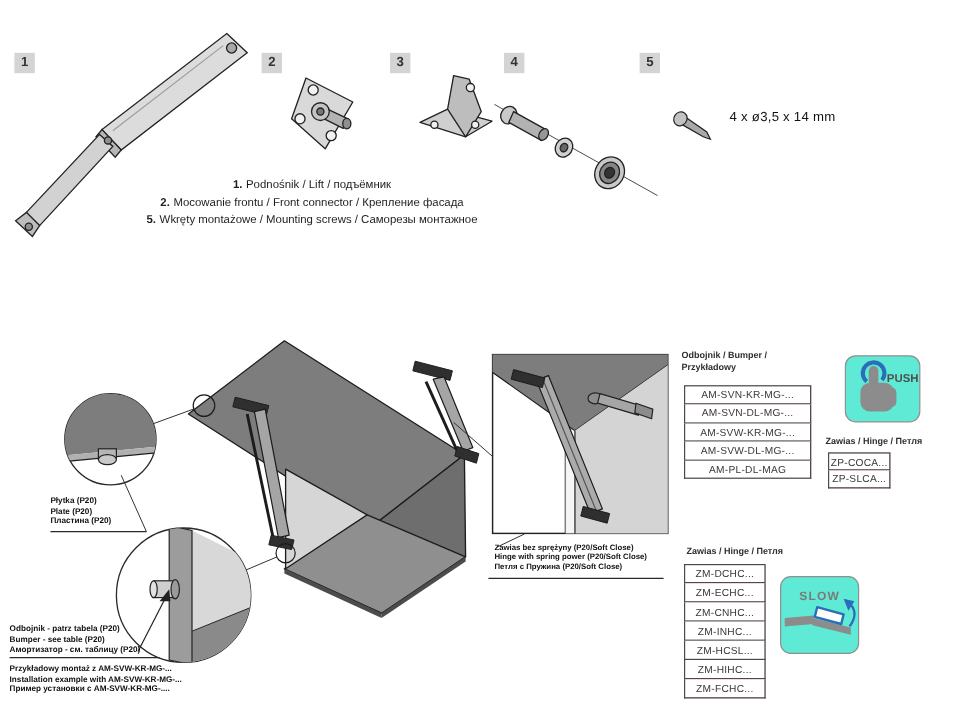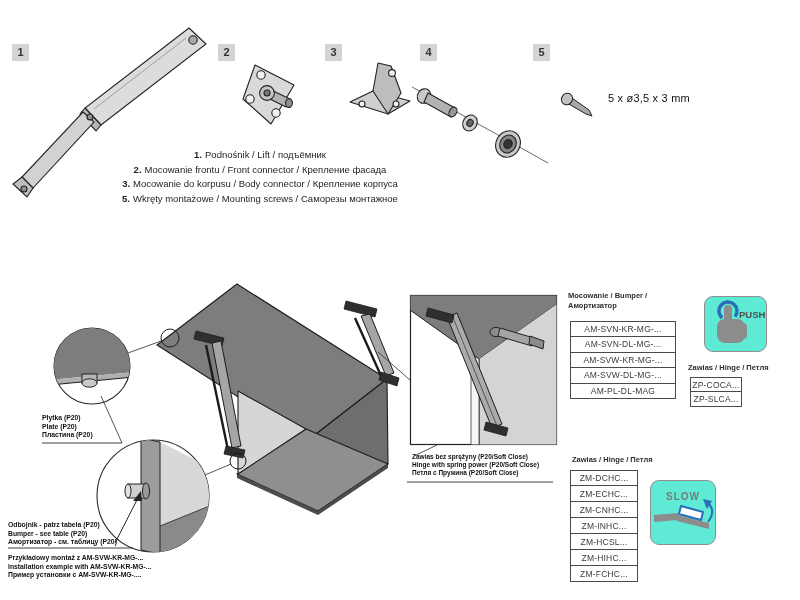--- a/index.html
+++ b/index.html
@@ -163,26 +163,25 @@
       <line x1="407" y1="482" x2="553" y2="482" stroke="#2a2a2a" stroke-width="0.9"></line>
     </g>
   </svg>
 
   <div class="abs badge" style="left:12px;top:44px">1</div>
   <div class="abs badge" style="left:218px;top:44px">2</div>
   <div class="abs badge" style="left:325px;top:44px">3</div>
   <div class="abs badge" style="left:420px;top:44px">4</div>
   <div class="abs badge" style="left:533px;top:44px">5</div>
 
-  <div class="abs spec">5 x ø3,5 x 3 mm</div>
+  <div class="abs spec">4 x ø3,5 x 14 mm</div>
 
   <div class="abs parts">
     <div><span class="num">1.</span><span>Podnośnik / Lift / подъёмник</span></div>
     <div><span class="num">2.</span><span>Mocowanie frontu / Front connector / Крепление фасада</span></div>
-    <div><span class="num">3.</span><span>Mocowanie do korpusu / Body connector / Крепление корпуса</span></div>
     <div><span class="num">5.</span><span>Wkręty montażowe / Mounting screws / Саморезы монтажное</span></div>
   </div>
 
   <div class="abs callout" style="left:42px;top:414px">
     <div>Płytka (P20)</div>
     <div>Plate (P20)</div>
     <div>Пластина (P20)</div>
   </div>
 
   <div class="abs callout" style="left:8px;top:521px">
@@ -196,21 +195,21 @@
     <div>Installation example with AM-SVW-KR-MG-...</div>
     <div>Пример установки с AM-SVW-KR-MG-....</div>
   </div>
 
   <div class="abs callout" style="left:412px;top:453px;font-size:6.5px;line-height:8px">
     <div>Zawias bez sprężyny (P20/Soft Close)</div>
     <div>Hinge with spring power (P20/Soft Close)</div>
     <div>Петля с Пружина (P20/Soft Close)</div>
   </div>
 
-  <div class="abs thead" style="left:568px;top:291px;width:92px">Mocowanie / Bumper / Амортизатор</div>
+  <div class="abs thead" style="left:568px;top:291px;width:92px">Odbojnik / Bumper / Przykładowy</div>
   <div class="abs tbl" style="left:570px;top:321px;width:106px">
     <div class="row" style="height:15.5px">AM-SVN-KR-MG-...</div>
     <div class="row" style="height:16px">AM-SVN-DL-MG-...</div>
     <div class="row" style="height:15.5px">AM-SVW-KR-MG-...</div>
     <div class="row" style="height:15.5px">AM-SVW-DL-MG-...</div>
     <div class="row" style="height:15.5px">AM-PL-DL-MAG</div>
   </div>
 
   <div class="abs card" style="left:704px;top:296px;width:63px;height:56px">
     <svg width="60" height="53" viewBox="0 0 60 53">

